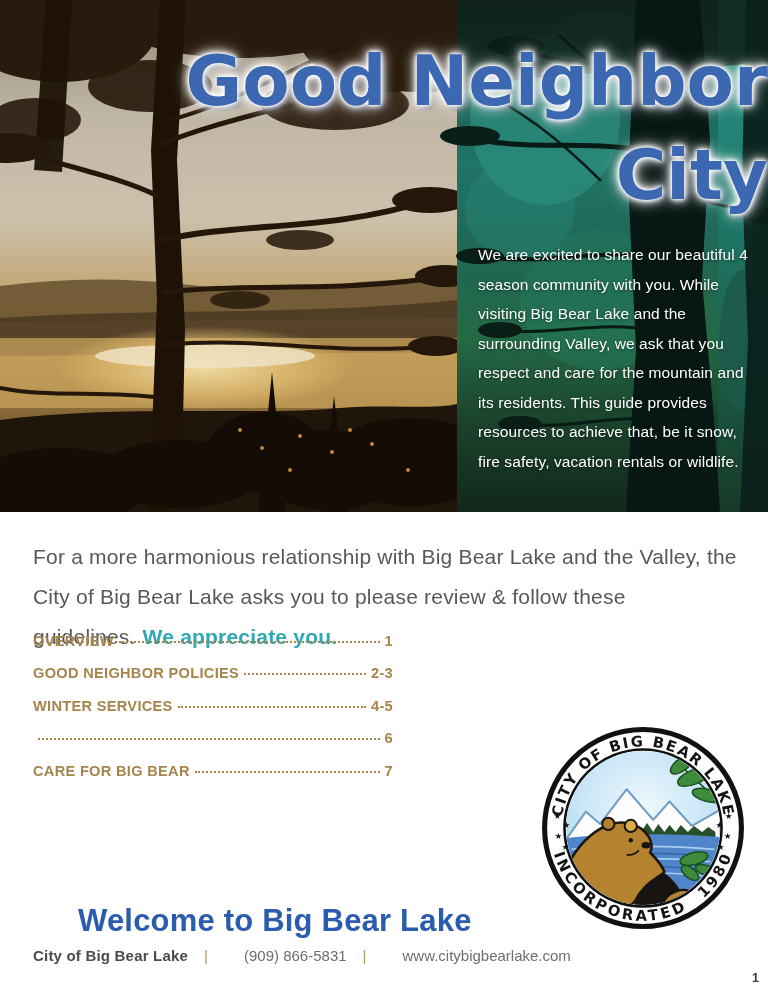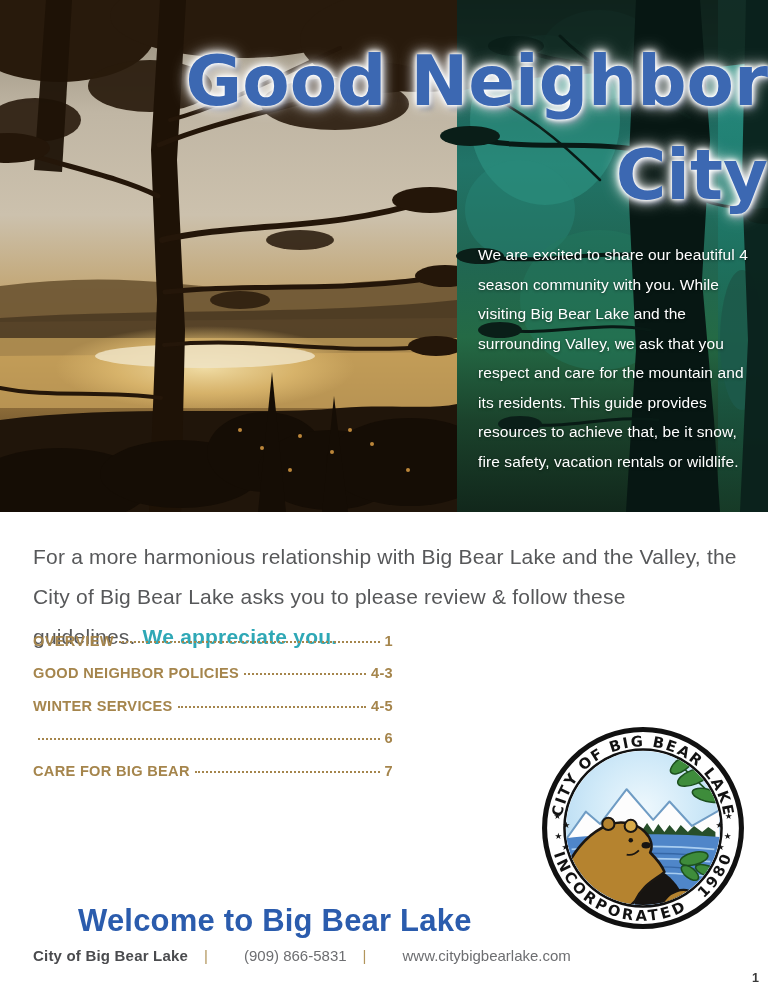--- a/index.html
+++ b/index.html
@@ -227,21 +227,21 @@
 
   <nav class="toc">
     <div class="toc-row">
       <span class="toc-label">OVERVIEW</span>
       <span class="toc-dots"></span>
       <span class="toc-page">1</span>
     </div>
     <div class="toc-row">
       <span class="toc-label">GOOD NEIGHBOR POLICIES</span>
       <span class="toc-dots"></span>
-      <span class="toc-page">4-3</span>
+      <span class="toc-page">2-3</span>
     </div>
     <div class="toc-row">
       <span class="toc-label">WINTER SERVICES</span>
       <span class="toc-dots"></span>
       <span class="toc-page">4-5</span>
     </div>
     <div class="toc-row">
       <span class="toc-dots"></span>
       <span class="toc-page">6</span>
     </div>

